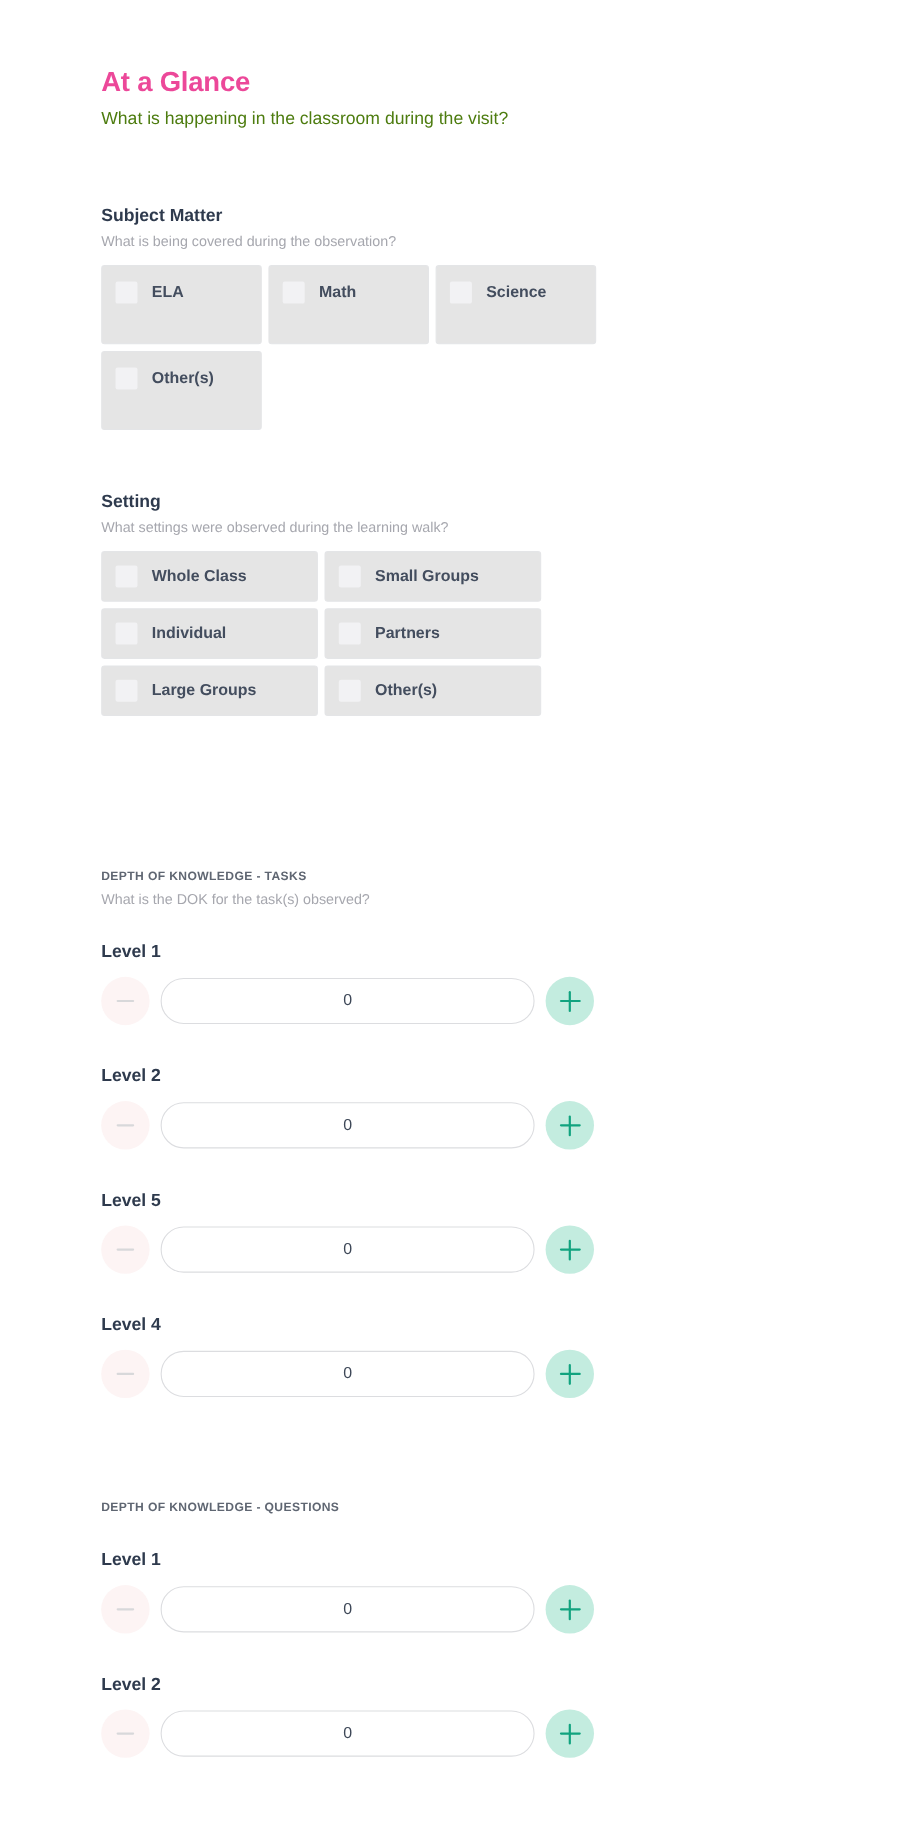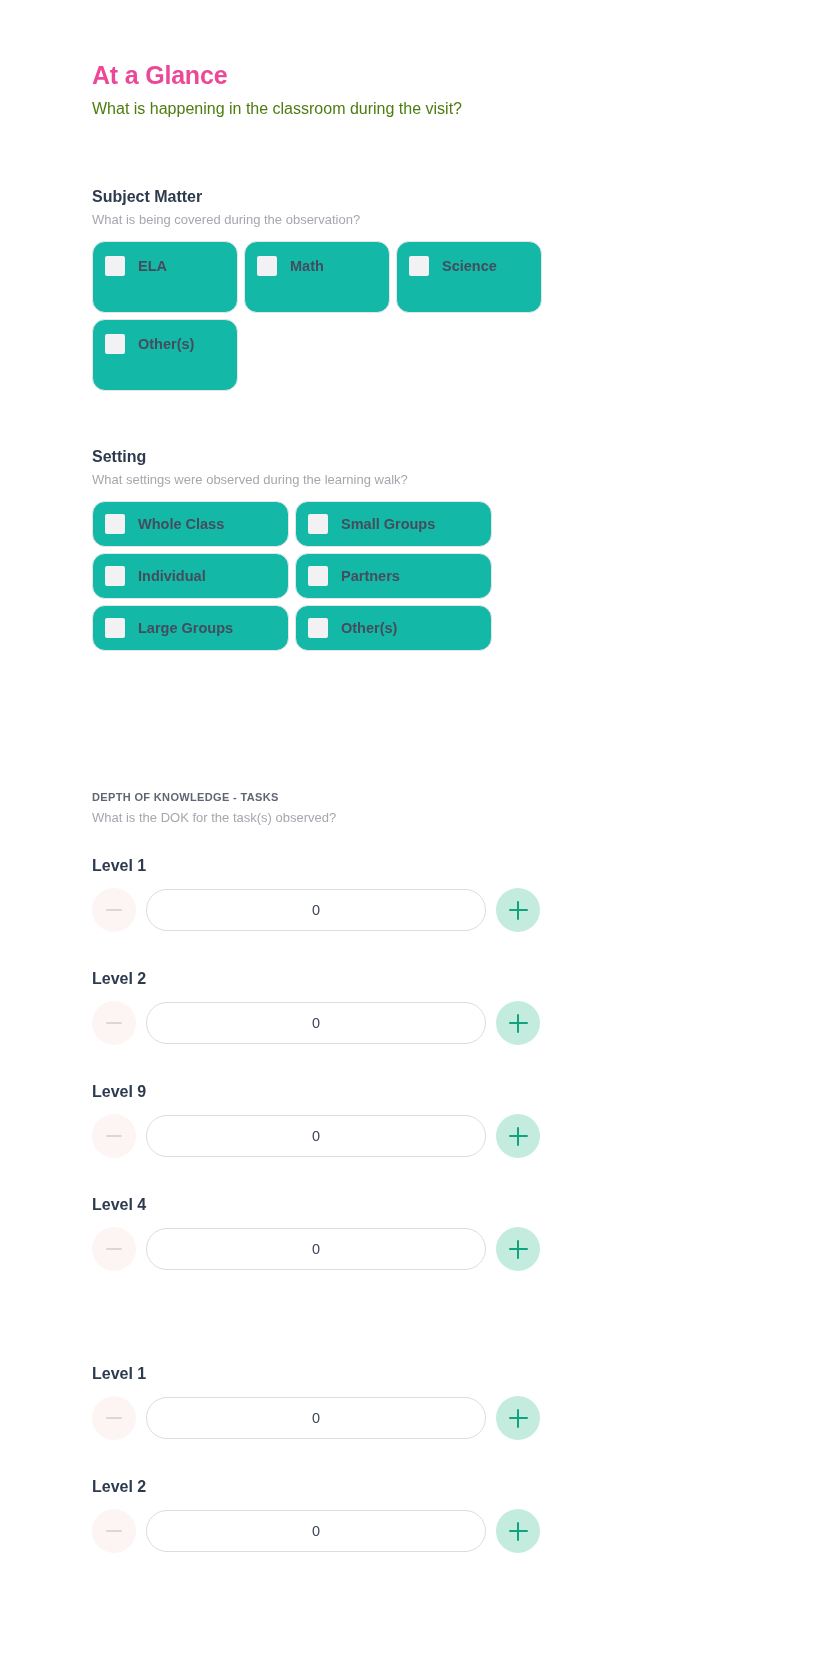--- a/index.html
+++ b/index.html
@@ -77,22 +77,22 @@
   }
   .grid-subject .opt-card { width: 146px; min-height: 72px; }
   .grid-setting .opt-card { width: 197px; min-height: 42px; }
 
   .opt-card {
     display: flex;
     align-items: flex-start;
     gap: 13px;
     padding: 13px 12px;
     border: 1px solid #e4e5e7;
-    border-radius: 13px;
-    background: #14b8a6;
+    border-radius: 3px;
+    background: #e5e5e5;
     cursor: pointer;
   }
   .grid-setting .opt-card { align-items: center; padding: 11px 12px; }
 
   .opt-box {
     width: 20px;
     height: 20px;
     flex: 0 0 20px;
     background: #f2f2f4;
     border-radius: 2px;
@@ -271,21 +271,21 @@
             <span class="glyph-minus"></span>
           </button>
           <input class="num-input" type="text" value="0" style="">
           <button class="circle-btn plus-btn">
             <span class="glyph-plus"></span>
           </button>
         </div>
       </div>
 
       <div class="lvl-gap">
-        <div class="level-label">Level 9</div>
+        <div class="level-label">Level 5</div>
         <div class="stepper">
           <button class="circle-btn minus-btn">
             <span class="glyph-minus"></span>
           </button>
           <input class="num-input" type="text" value="0" style="">
           <button class="circle-btn plus-btn">
             <span class="glyph-plus"></span>
           </button>
         </div>
       </div>
@@ -298,20 +298,21 @@
           </button>
           <input class="num-input" type="text" value="0" style="">
           <button class="circle-btn plus-btn">
             <span class="glyph-plus"></span>
           </button>
         </div>
       </div>
     </section>
 
     <section class="section sp-dok-q">
+      <h2 class="section-caps-title">DEPTH OF KNOWLEDGE - QUESTIONS</h2>
 
       <div class="lvl-gap-first">
         <div class="level-label">Level 1</div>
         <div class="stepper">
           <button class="circle-btn minus-btn">
             <span class="glyph-minus"></span>
           </button>
           <input class="num-input" type="text" value="0" style="">
           <button class="circle-btn plus-btn">
             <span class="glyph-plus"></span>

